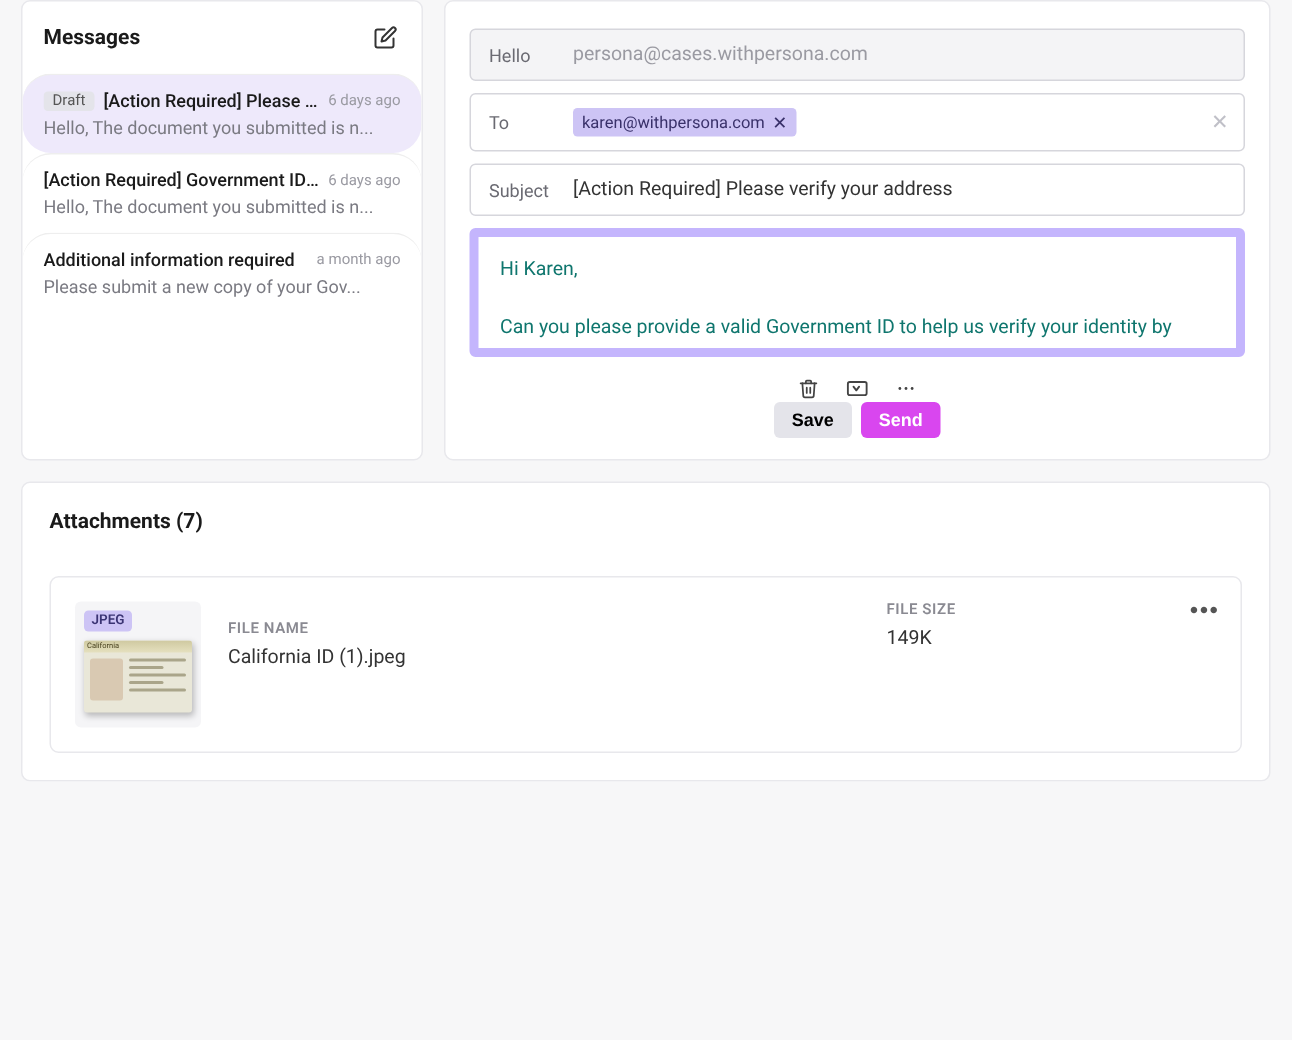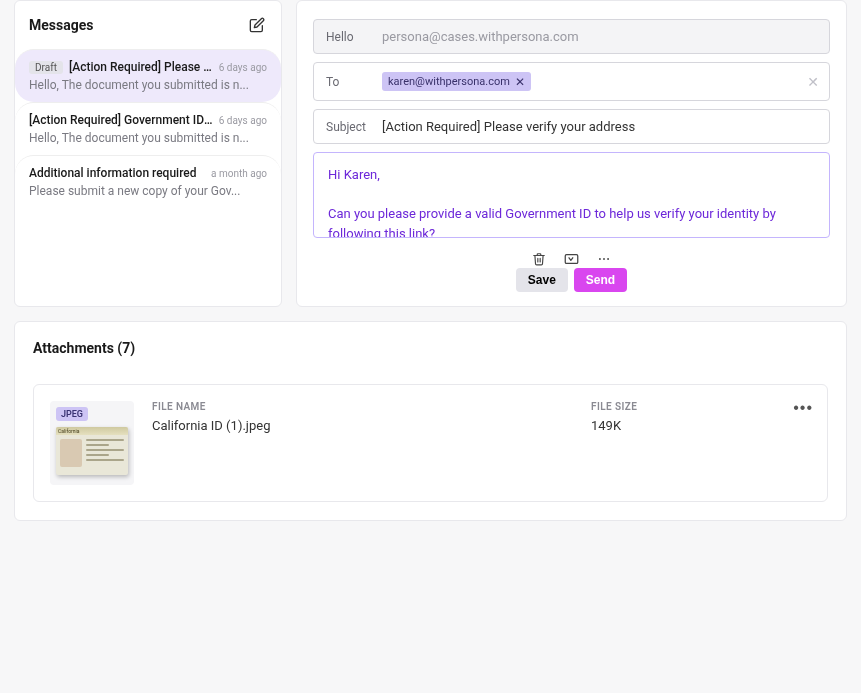--- a/index.html
+++ b/index.html
@@ -142,27 +142,27 @@
       line-height: 1;
     }
     .to-clear {
       position: absolute;
       right: 10px;
       color: #c0c0c8;
       font-size: 14px;
       cursor: pointer;
     }
     .body-area {
-      border: 1px solid #c4b5fd;
+      border: 6px solid #c4b5fd;
       border-radius: 4px;
       padding: 12px 14px;
       height: 86px;
       overflow-y: auto;
       font-size: 13px;
-      color: #6d28d9;
+      color: #0f766e;
       line-height: 1.5;
       position: relative;
     }
     .body-area::-webkit-scrollbar { width: 10px; }
     .body-area::-webkit-scrollbar-track { background: #f0f0f2; border-radius: 6px;}
     .body-area::-webkit-scrollbar-thumb { background: #c4c4cc; border-radius: 6px; }
     .compose-toolbar {
       display: flex;
       justify-content: space-between;
       align-items: center;
@@ -297,21 +297,21 @@
     .thumb-lines {
       position: absolute;
       left: 30px; top: 12px; right: 4px;
     }
     .tl { height: 2px; background: #aaa58a; margin-bottom: 3px; border-radius: 1px; }
     .tl.short { width: 60%; }
     .file-cols {
       flex: 1;
       display: flex;
     }
-    .col-name { flex: 1; }
+    .col-name { flex: 1; margin-top: 13px; }
     .col-size { width: 220px; }
     .col-label {
       font-size: 10px;
       color: #8a8a92;
       letter-spacing: 0.4px;
       font-weight: 600;
       margin-bottom: 6px;
     }
     .col-val {
       font-size: 13px;

